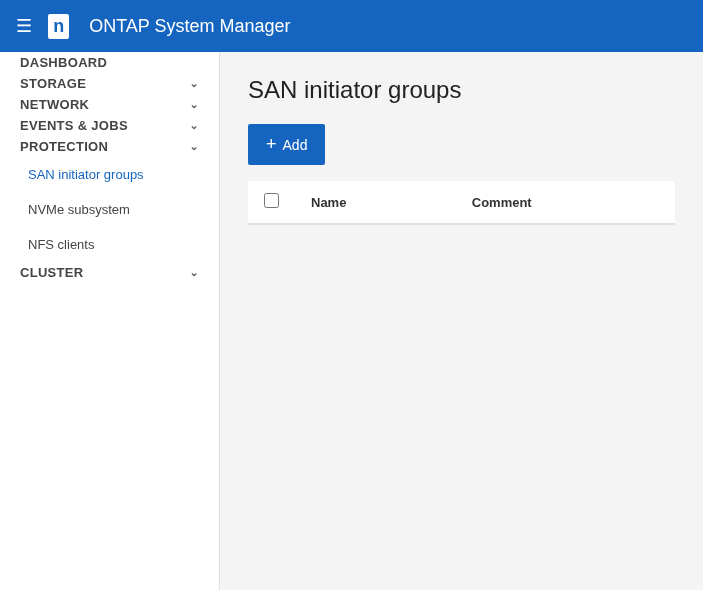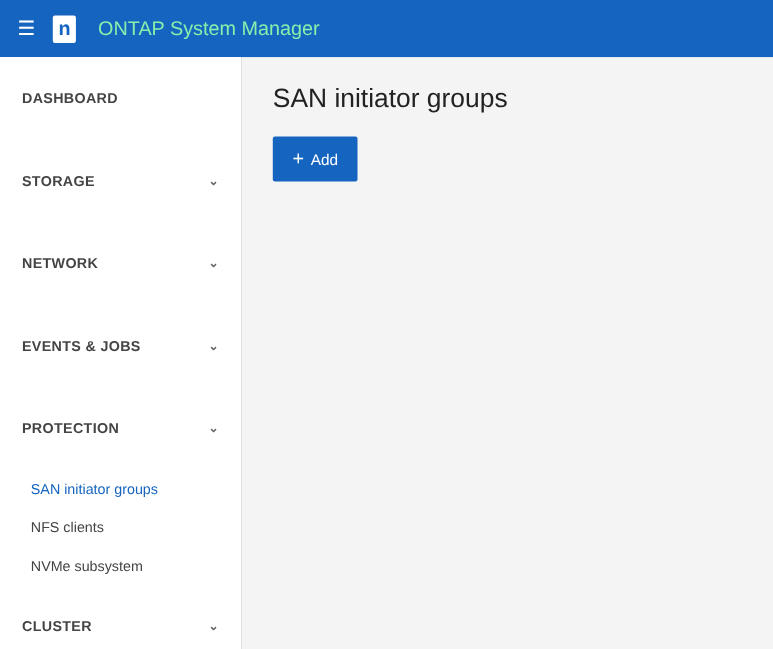--- a/index.html
+++ b/index.html
@@ -34,21 +34,21 @@
       color: #1565c0;
       font-weight: 900;
       font-size: 18px;
       padding: 2px 5px;
       border-radius: 2px;
       margin-right: 10px;
     }
     .topbar-title {
       font-size: 18px;
       font-weight: 400;
-      color: #86efac;
+      color: #ffffff;
     }
 
     
     .main-layout {
       display: flex;
       flex: 1;
       overflow: hidden;
     }
 
     
@@ -56,21 +56,21 @@
       width: 220px;
       background: #fff;
       border-right: 1px solid #e0e0e0;
       overflow-y: auto;
       flex-shrink: 0;
     }
     .sidebar-item {
       display: flex;
       align-items: center;
       justify-content: space-between;
-      padding: 30px 20px;
+      padding: 3px 20px;
       cursor: pointer;
       font-size: 13px;
       font-weight: 600;
       color: #444;
       letter-spacing: 0.3px;
       text-transform: uppercase;
     }
     .sidebar-item.active {
       background: #e3eeff;
       color: #1565c0;
@@ -179,33 +179,47 @@
       <span>Events &amp; Jobs</span>
       <span class="chevron">⌄</span>
     </div>
     <div class="sidebar-item">
       <span>Protection</span>
       <span class="chevron">⌄</span>
     </div>
 
 
     <span class="sidebar-sub-item active">SAN initiator groups</span>
+    <span class="sidebar-sub-item">NVMe subsystem</span>
     <span class="sidebar-sub-item">NFS clients</span>
-    <span class="sidebar-sub-item">NVMe subsystem</span>
 
     <div class="sidebar-item">
       <span>Cluster</span>
       <span class="chevron">⌄</span>
     </div>
 
   </nav>
 
   <div class="content">
     <h1 class="page-title">SAN initiator groups</h1>
 
     <button class="add-btn">
       <span class="add-btn-plus">+</span>
       <span>Add</span>
     </button>
 
+    <table class="data-table">
+      <thead>
+        <tr>
+          <th class="checkbox-cell">
+            <input type="checkbox" class="checkbox-input" style="">
+          </th>
+          <th>Name</th>
+          <th>Comment</th>
+        </tr>
+      </thead>
+      <tbody>
+        
+      </tbody>
+    </table>
   </div>
 
 </div>
 
 </body></html>

